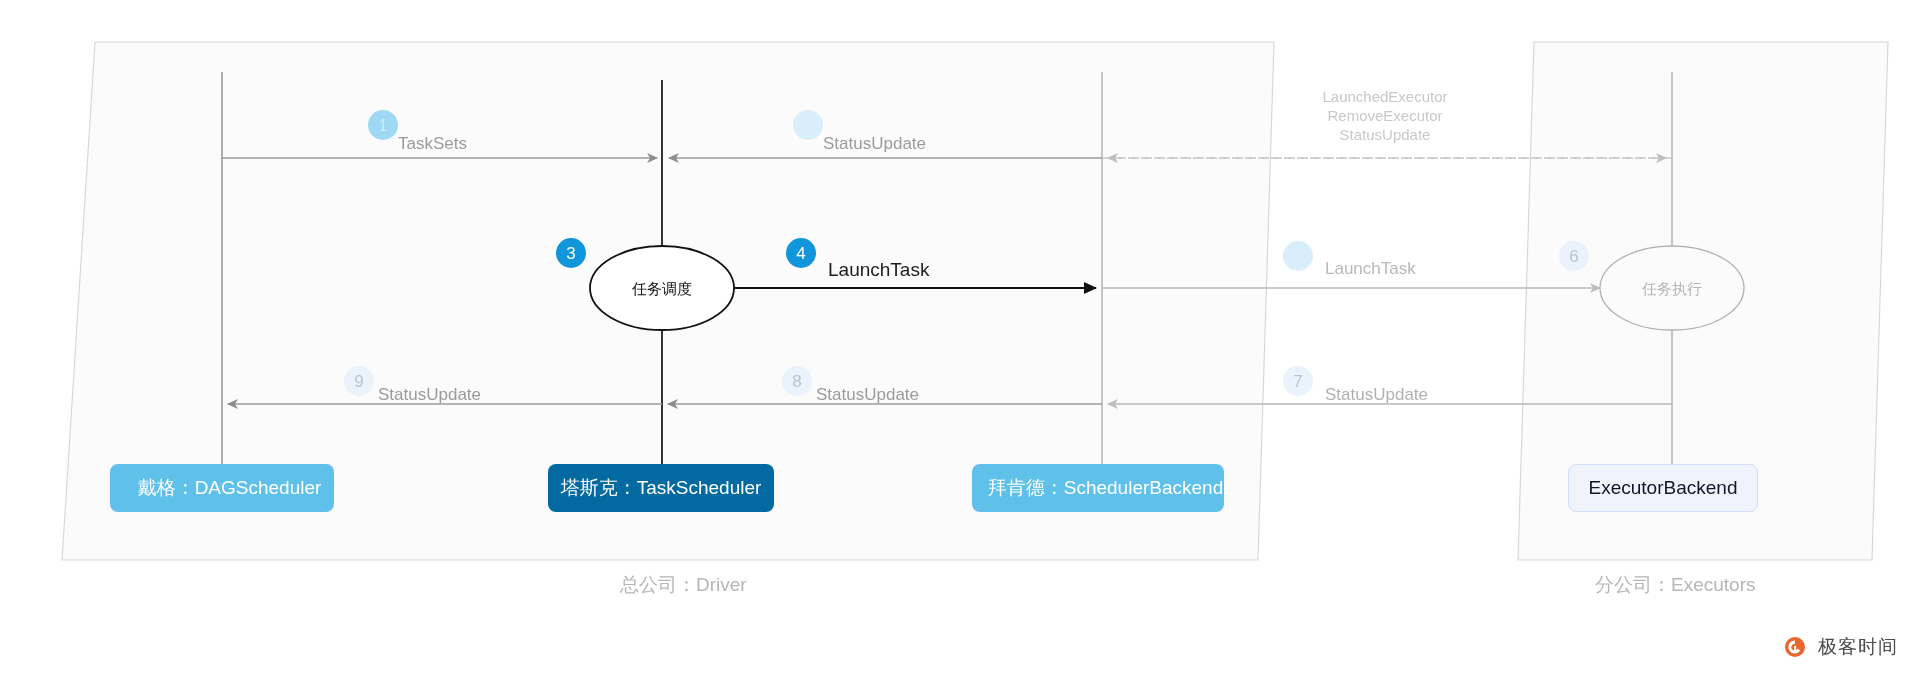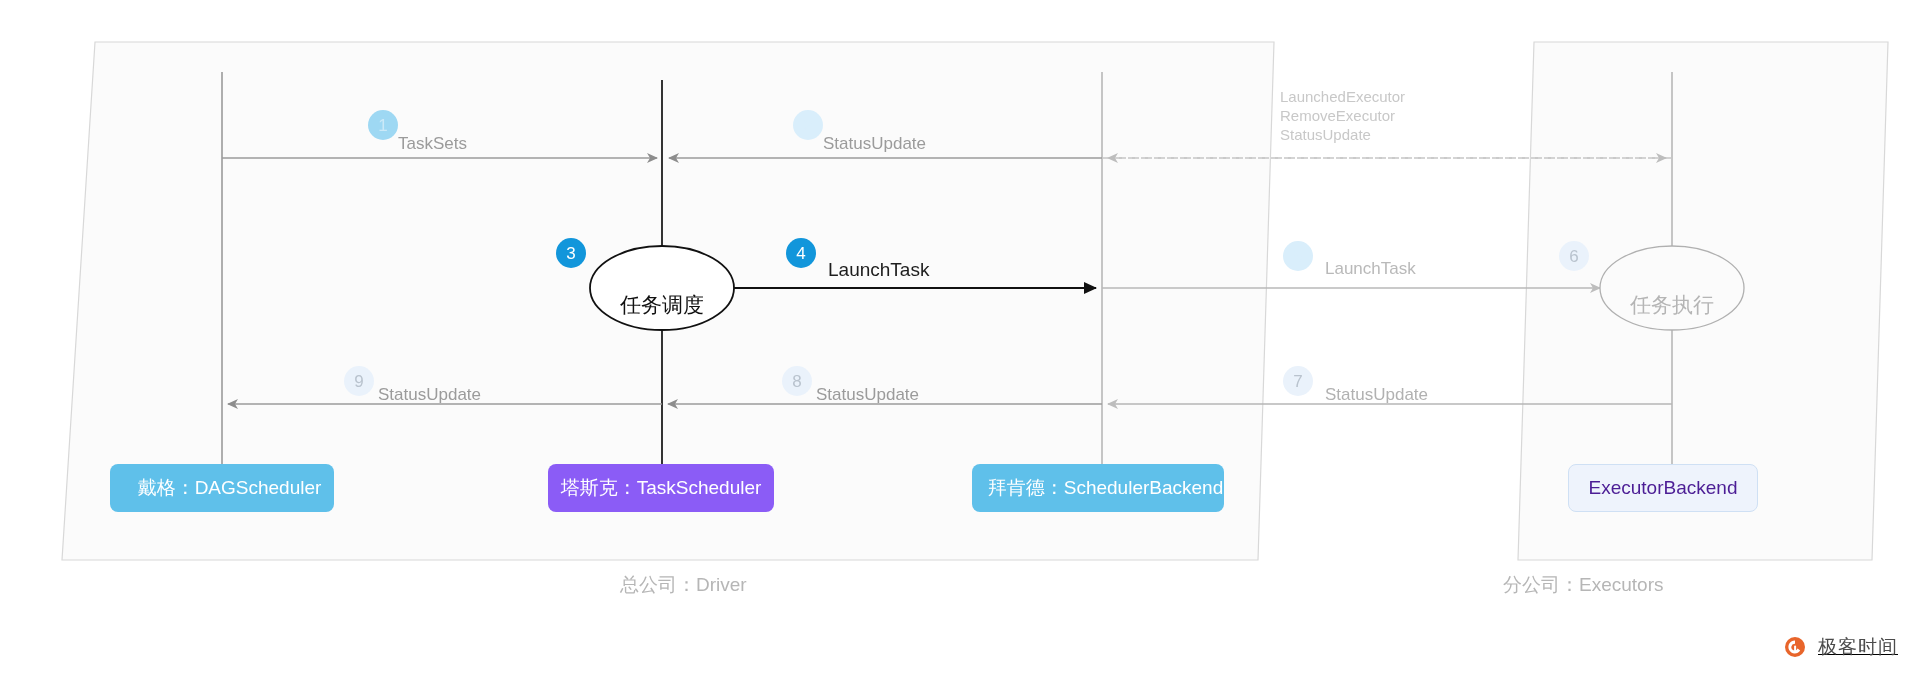--- a/index.html
+++ b/index.html
@@ -61,67 +61,66 @@
     position: absolute;
     font-size: 17px;
     color: #9b9b9b;
     white-space: nowrap;
     line-height: 1.25;
   }
   .elabel.dark {
     color: #1d1d1d;
   }
   .elabel.center {
+    text-align: center;
     color: #c8c8c8;
     font-size: 15px;
   }
   
   .pbox {
     position: absolute;
     height: 48px;
     border-radius: 8px;
     display: flex;
     align-items: center;
     justify-content: center;
     font-size: 19px;
     color: #ffffff;
     box-sizing: border-box;
     white-space: nowrap;
   }
   .pbox.lite   { background: #5fc0ea; padding-left: 15px; }
-  .pbox.vivid  { background: #8b5cf6; }
-  .pbox.pale   { background: #eef3fc; color: #4c1d95; border: 1px solid #cfe0f4; }
+  .pbox.vivid  { background: #0369a1; }
+  .pbox.pale   { background: #eef3fc; color: #0f172a; border: 1px solid #cfe0f4; }
   
   .enode {
     position: absolute;
-    font-size: 21px;
+    font-size: 15px;
     white-space: nowrap;
     display: flex;
     align-items: center;
     justify-content: center;
-    margin-top: 16px;
   }
   .enode.dark  { color: #111111; }
   .enode.faint { color: #b5b5b5; }
   
   .caption {
     position: absolute;
     font-size: 19px;
     color: #b6b6b6;
     white-space: nowrap;
   }
   
   .watermark {
     position: absolute;
     right: 22px;
     bottom: 18px;
     display: flex;
     align-items: center;
     gap: 12px;
-    text-decoration: underline;
   }
   .wm-text {
     font-size: 19px;
     color: #4b4b4b;
     letter-spacing: 1px;
     font-family: "DejaVu Sans", sans-serif;
   }
 </style>
 </head>
 <body>
@@ -202,21 +201,21 @@
 
   <div class="enode dark" style="left:590px;  top:276px; width:144px; height:26px;">任务调度</div>
   <div class="enode faint" style="left:1600px; top:276px; width:144px; height:26px;">任务执行</div>
 
   <div class="pbox lite" style="left:110px;  top:464px; width:224px;">戴格：DAGScheduler</div>
   <div class="pbox vivid" style="left:548px;  top:464px; width:226px;">塔斯克：TaskScheduler</div>
   <div class="pbox lite" style="left:972px;  top:464px; width:252px;">拜肯德：SchedulerBackend</div>
   <div class="pbox pale" style="left:1568px; top:464px; width:190px;">ExecutorBackend</div>
 
   <div class="caption" style="left:580px;  top:572px;margin-left:40px;">总公司：Driver</div>
-  <div class="caption" style="left:1503px; top:572px;">分公司：Executors</div>
+  <div class="caption" style="left:1595px; top:572px;">分公司：Executors</div>
 
   <div class="watermark">
     <svg width="22" height="22" viewBox="0 0 22 22">
       <circle cx="11" cy="11" r="10" fill="#e8652b"></circle>
       <path d="M11 4.6 A6.4 6.4 0 1 0 16.2 14.4 L13.6 12.6 A3.3 3.3 0 1 1 11 7.9 Z" fill="#ffffff"></path>
       <rect x="10.1" y="9.6" width="2.0" height="7.2" rx="1" fill="#ffffff"></rect>
     </svg>
     <span class="wm-text">极客时间</span>
   </div>
 

